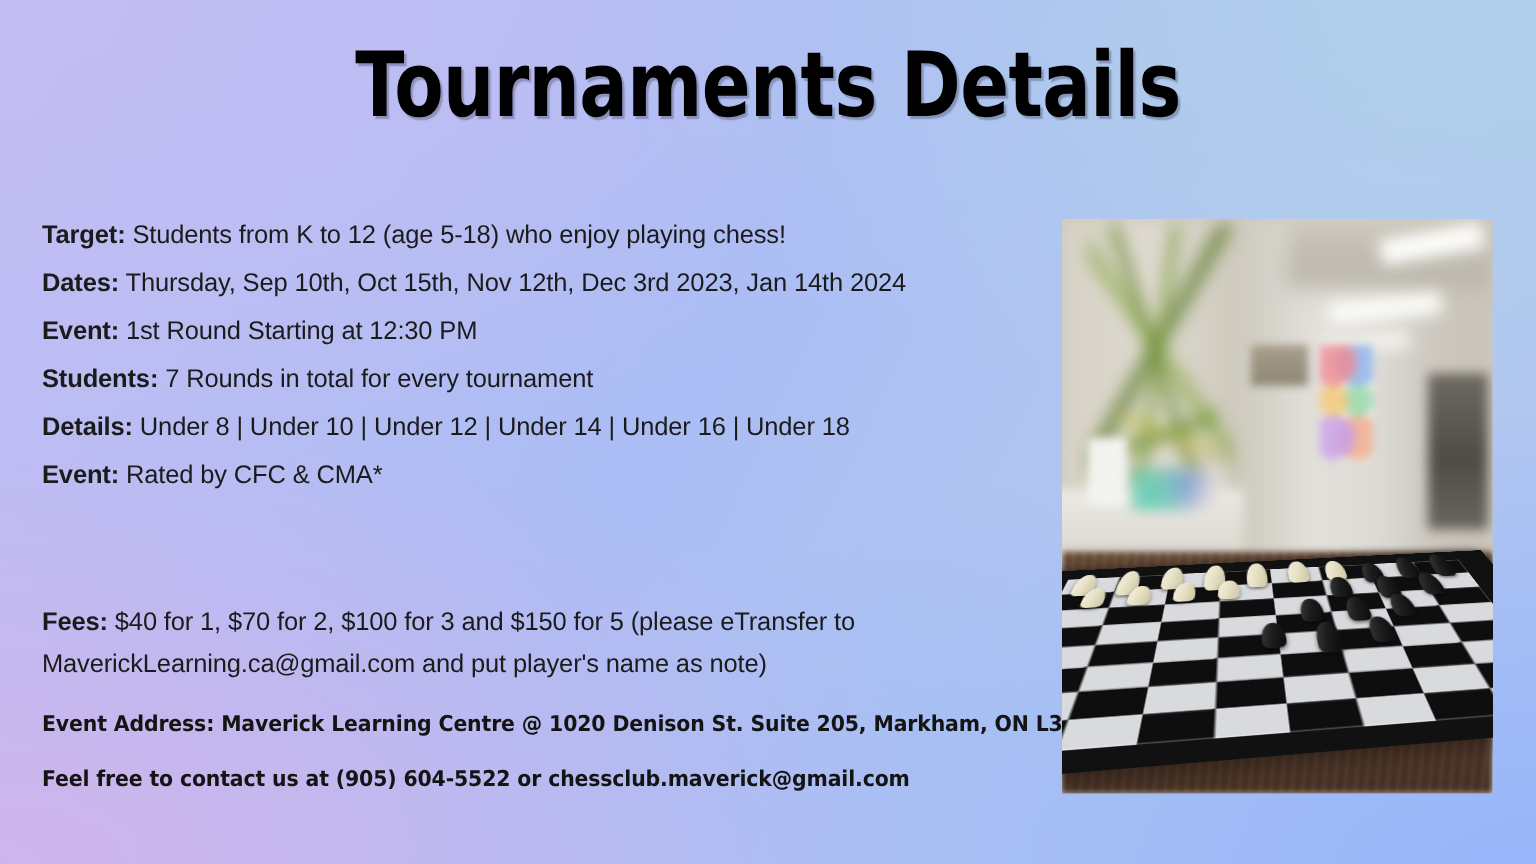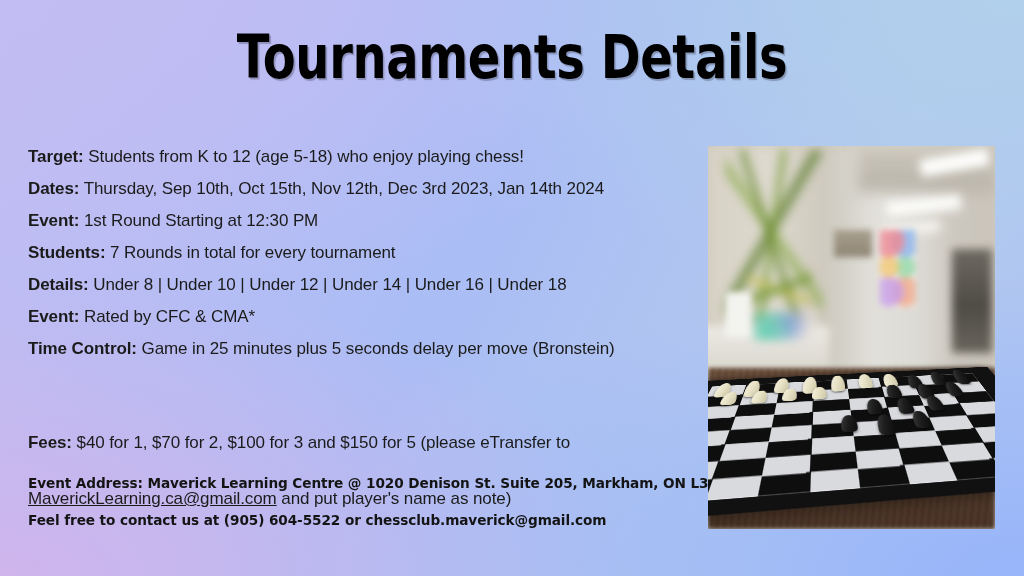--- a/index.html
+++ b/index.html
@@ -64,24 +64,22 @@
   }
 
   .fees-block {
     position: absolute;
     left: 28px;
     top: 401px;
     width: 680px;
   }
   .fees-block .line {
     line-height: 28px;
-    margin-top: 28px;
   }
   .email-link {
-    text-decoration: underline;
     color: #1b1b1b;
   }
 
   
   .footer-block {
     position: absolute;
     left: 28px;
     top: 473px;
     width: 700px;
   }
@@ -315,23 +313,20 @@
     </div>
 
     <div class="line">
       <span class="lbl">Details:</span><span> Under 8 | Under 10 | Under 12 | Under 14 | Under 16 | Under 18</span>
     </div>
 
     <div class="line">
       <span class="lbl">Event:</span><span>  Rated by CFC &amp; CMA*</span>
     </div>
 
-    <div class="line">
-      <span class="lbl">Time Control:</span><span> Game in 25 minutes plus 5 seconds delay per move (Bronstein)</span>
-    </div>
 
   </div>
 
   <div class="fees-block">
     <div class="line">
       <span class="lbl">Fees:</span><span> $40 for 1, $70 for 2, $100 for 3 and $150 for 5 (please eTransfer to</span>
     </div>
     <div class="line">
       <span class="email-link">MaverickLearning.ca@gmail.com</span><span> and put player's name as note)</span>
     </div>

